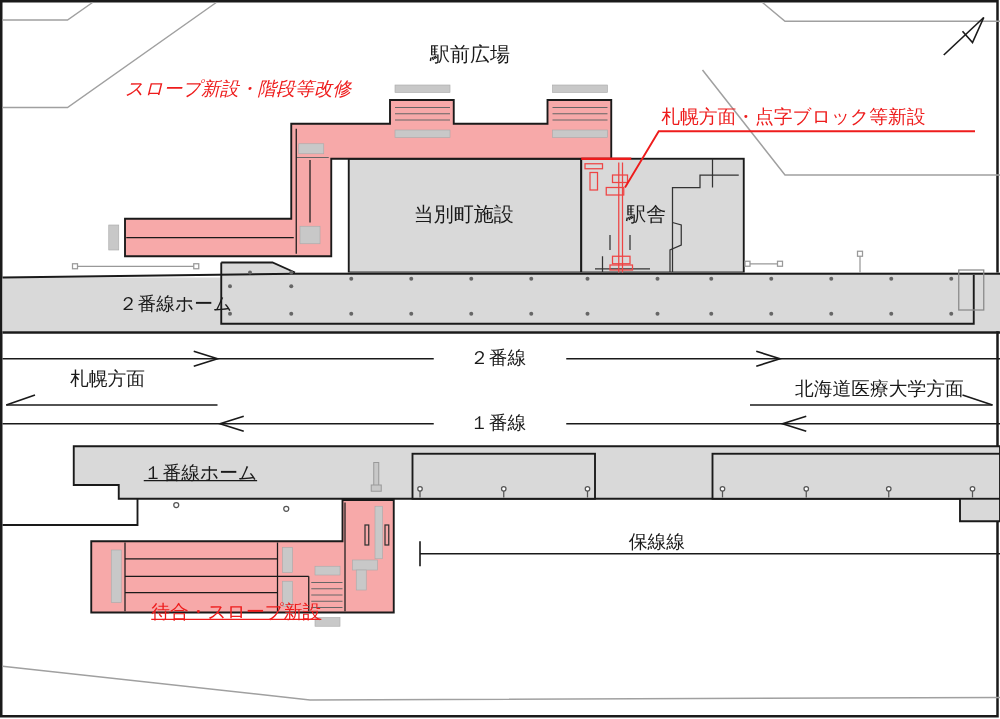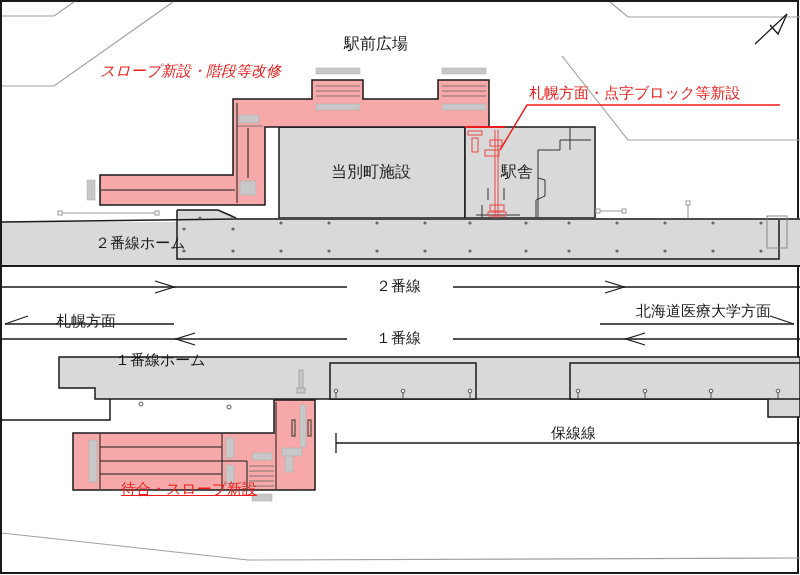--- a/index.html
+++ b/index.html
@@ -216,19 +216,19 @@
   <polyline points="500,150 527,105 780,105" fill="none" stroke="#ee1c1c" stroke-width="1.5"></polyline>
 </svg>
 
 <span class="lbl blk big" style="left:344px; top:36px;">駅前広場</span>
 <span class="lbl red" style="left:100px; top:64px;font-style:italic;">スロープ新設・階段等改修</span>
 <span class="lbl red" style="left:529px; top:86px;">札幌方面・点字ブロック等新設</span>
 <span class="lbl blk big" style="left:331px; top:164px;">当別町施設</span>
 <span class="lbl blk big" style="left:501px; top:164px;">駅舎</span>
 <span class="lbl blk" style="left:68px; top:236px;margin-left:27px;">２番線ホーム</span>
 <span class="lbl blk" style="left:376px; top:279px;">２番線</span>
-<span class="lbl blk" style="left:56px; top:314px;">札幌方面</span>
+<span class="lbl blk" style="left:56px; top:296px;">札幌方面</span>
 <span class="lbl blk" style="left:636px; top:304px;">北海道医療大学方面</span>
 <span class="lbl blk" style="left:376px; top:331px;">１番線</span>
-<span class="lbl blk" style="left:115px; top:353px;">１番線ホーム</span>
-<span class="lbl blk" style="left:503px; top:426px;margin-left:48px;">保線線</span>
+<span class="lbl blk" style="left:115px; top:371px;text-decoration:underline;">１番線ホーム</span>
+<span class="lbl blk" style="left:503px; top:426px;">保線線</span>
 <span class="lbl red" style="left:121px; top:482px;text-decoration:underline;">待合・スロープ新設</span>
 </div>
 
 </body></html>

